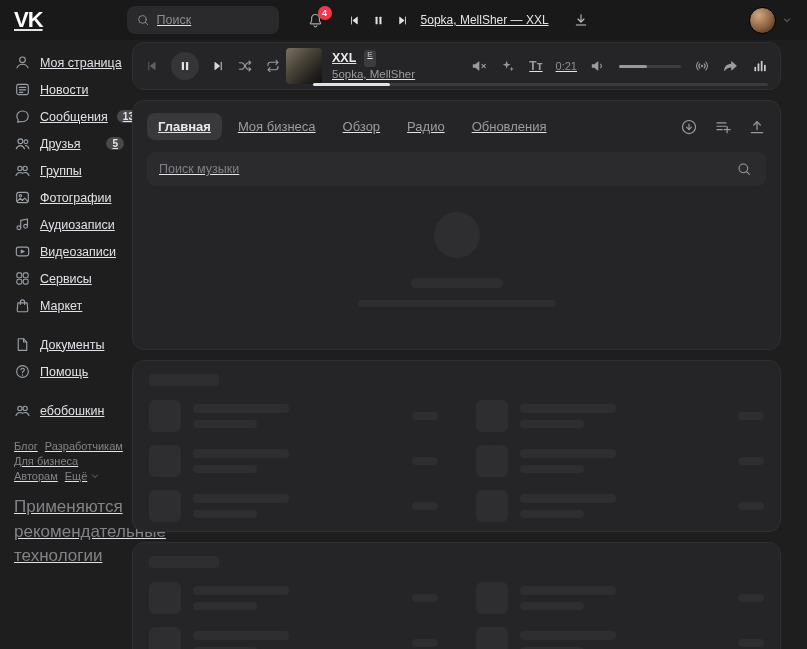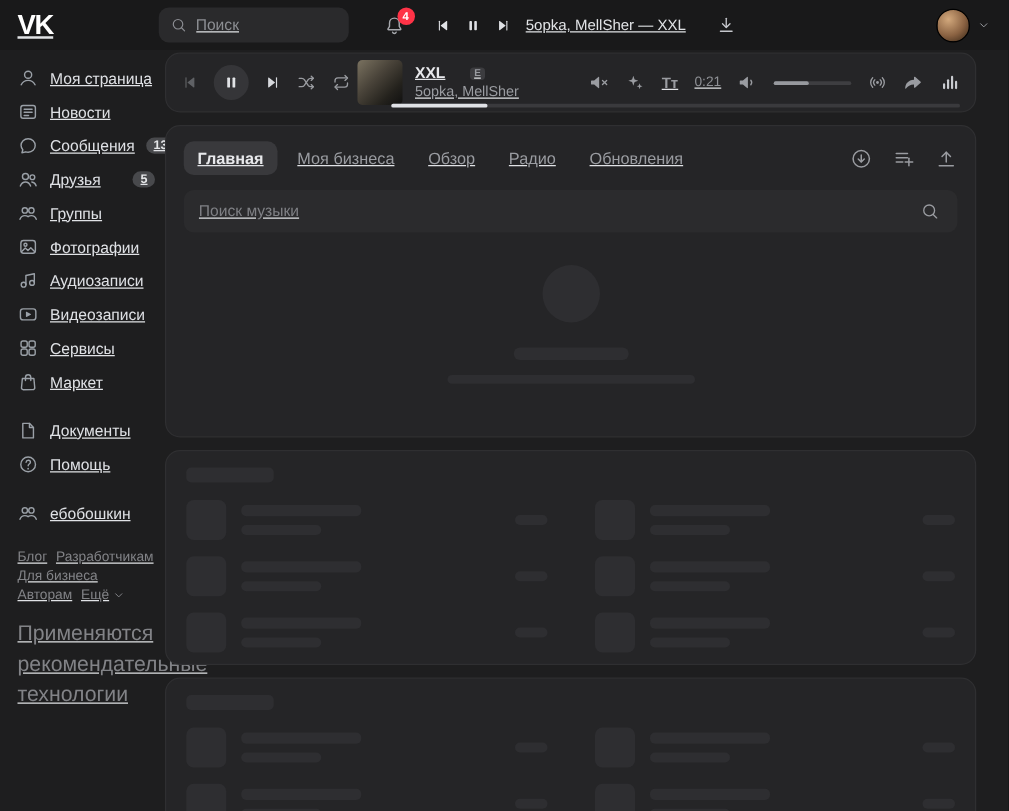--- a/index.html
+++ b/index.html
@@ -52,21 +52,21 @@
   .player-card { height:48px; display:flex; align-items:center; padding:0 12px; position:relative; }
   .pc-left { display:flex; align-items:center; gap:12px; }
   .pc-left > * { cursor:pointer; }
   .pc-prev { color:#5f6165; }
   .pc-pause { width:28px; height:28px; border-radius:50%; background:#353538; color:#e1e3e6; display:flex; align-items:center; justify-content:center; }
   .pc-next { color:#d6d8dc; }
   .pc-shuffle,.pc-repeat { color:#9a9ca1; }
   .pc-art { width:36px; height:36px; border-radius:4px; margin-left:5px; cursor:pointer;
             background:linear-gradient(135deg,#7a7260 0%,#4a443a 40%,#23211c 75%,#101010 100%); }
   .pc-meta { margin-left:10px; line-height:1.3; }
-  .pc-title-row { display:flex; align-items:center; gap:20px; }
+  .pc-title-row { display:flex; gap:8px; }
   .pc-title { font-size:12.5px; font-weight:700; color:#e8e9ec; }
   .explicit { font-size:8px; font-weight:700; color:#9a9ca1; background:#3c3c3f; border-radius:3px; padding:1px 3px; line-height:1; }
   .pc-artist { font-size:11.5px; color:#9a9ca1; }
   .pc-progress { position:absolute; left:180px; right:12px; bottom:3px; height:3px; background:#3a3a3d; border-radius:2px; cursor:pointer; }
   .pc-progress-fill { height:100%; background:#dfe1e5; border-radius:2px; }
   .pc-right { margin-left:auto; display:flex; align-items:center; gap:13px; color:#9a9ca1; }
   .pc-right > * { cursor:pointer; }
   .lyrics-btn { font-size:12px; font-weight:600; color:#9a9ca1; }
   .pc-time { font-size:11px; color:#8e9095; cursor:default; }
   .vol-track { width:62px; height:3px; background:#3e3e41; border-radius:2px; }

